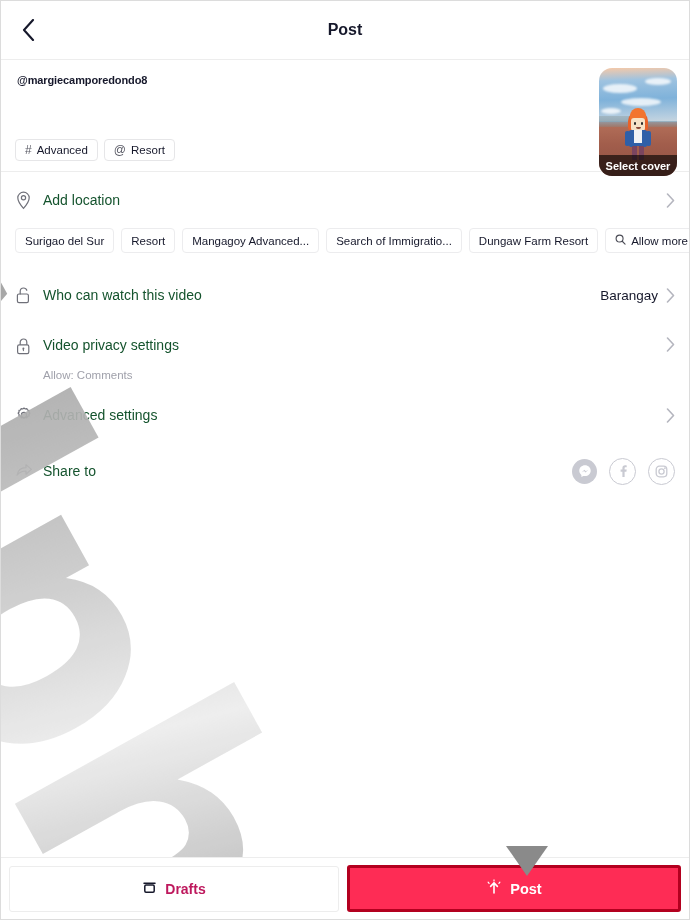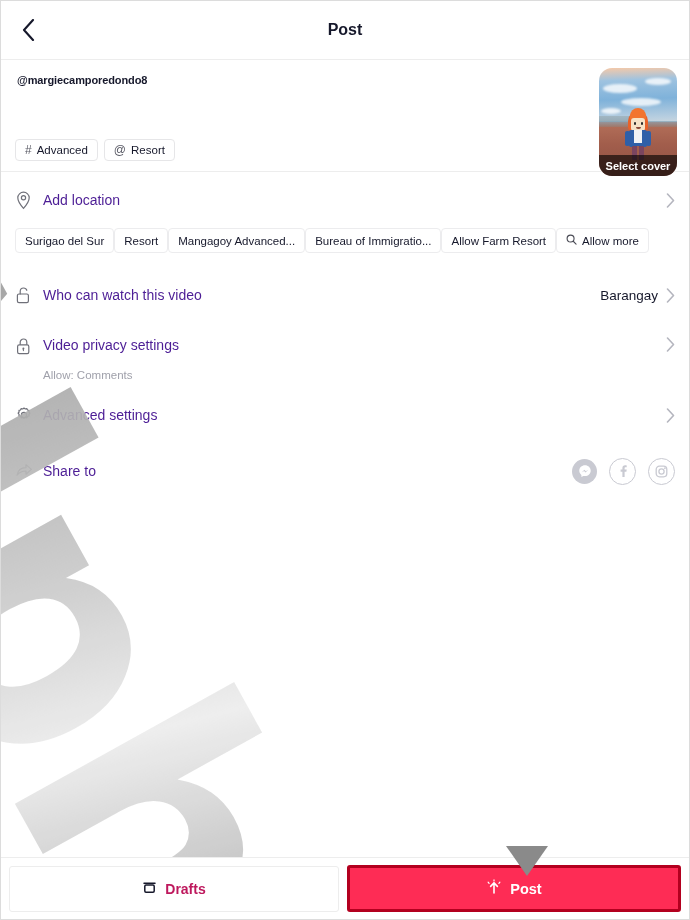--- a/index.html
+++ b/index.html
@@ -199,21 +199,21 @@
   }
   .row-icon {
     width: 24px;
     display: flex;
     align-items: center;
     justify-content: flex-start;
     flex: none;
   }
   .row-label {
     font-size: 14px;
-    color: #4c1d95;
+    color: #14532d;
     margin-left: 4px;
   }
   .row-spacer { flex: 1; }
   .row-value {
     font-size: 13.5px;
     color: #16182b;
     margin-right: 8px;
   }
   .row-sub {
     position: absolute;
@@ -225,20 +225,21 @@
   .row.two-line { min-height: 64px; align-items: flex-start; padding-top: 14px; }
   .row.two-line .row-icon,
   .row.two-line .row-label,
   .row.two-line .chev { margin-top: 0; }
 
   .chev { color: #b5b6bf; display: flex; align-items: center; }
 
   
   .loc-chip-row {
     display: flex;
+    gap: 7px;
     padding: 0 14px 14px 14px;
     position: relative;
     z-index: 5;
   }
   .loc-chip {
     border: 1px solid #ececee;
     border-radius: 4px;
     background: #ffffff;
     padding: 5px 9px;
     font-size: 11.5px;
@@ -398,24 +399,24 @@
       <div class="loc-chip">
         <span>Surigao del Sur</span>
       </div>
       <div class="loc-chip">
         <span>Resort</span>
       </div>
       <div class="loc-chip">
         <span>Mangagoy Advanced...</span>
       </div>
       <div class="loc-chip">
-        <span>Bureau of Immigratio...</span>
+        <span>Search of Immigratio...</span>
       </div>
       <div class="loc-chip">
-        <span>Allow Farm Resort</span>
+        <span>Dungaw Farm Resort</span>
       </div>
       <div class="loc-chip">
         <span>
           <svg width="11" height="11" viewBox="0 0 12 12">
               <circle cx="5" cy="5" r="3.8" fill="none" stroke="#4a4b55" stroke-width="1.2"></circle>
               <path d="M7.9 7.9 L11 11" stroke="#4a4b55" stroke-width="1.2" stroke-linecap="round"></path>
             </svg>
         </span>
         <span>Allow more</span>
       </div>

